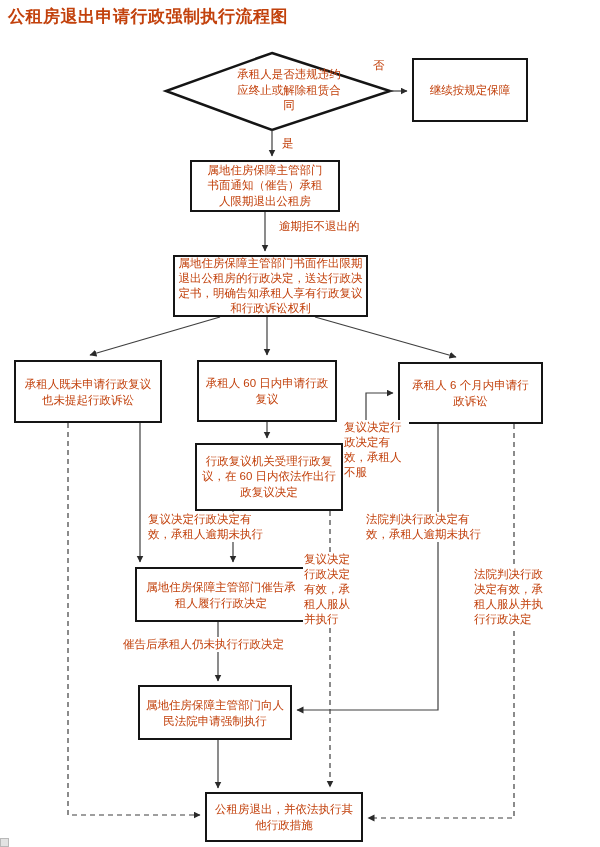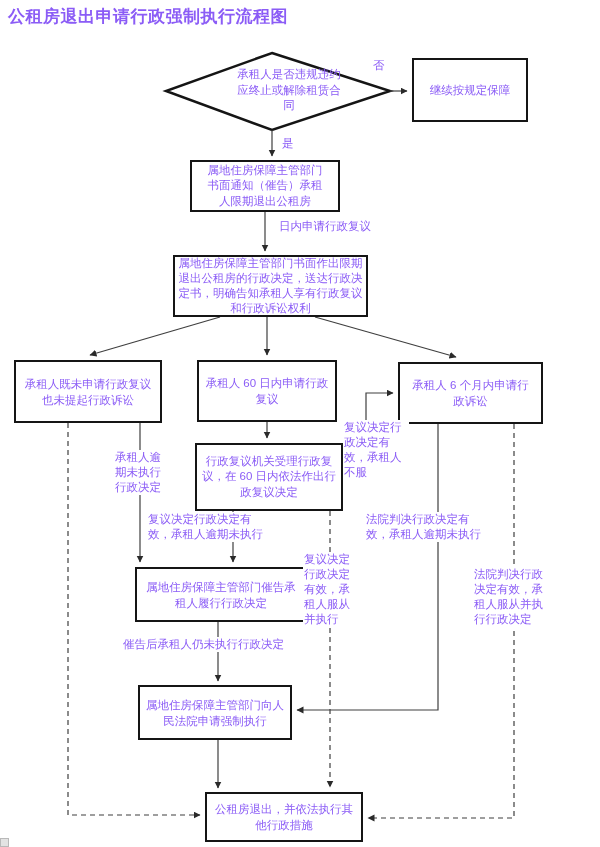--- a/index.html
+++ b/index.html
@@ -1,18 +1,18 @@
 <!DOCTYPE html>
 <html><head>
 <meta charset="utf-8">
 <style>
   html,body { margin:0; padding:0; background:#fff; }
   .stage {
     position:relative; width:600px; height:847px; background:#ffffff;
-    font-family:"Liberation Sans","DejaVu Sans",sans-serif; color:#8b5cf6; overflow:hidden;
+    font-family:"Liberation Sans","DejaVu Sans",sans-serif; color:#c2410c; overflow:hidden;
   }
   .title {
     position:absolute; left:8px; top:5px; font-size:17px; font-weight:bold;
     letter-spacing:0.5px; white-space:nowrap;
   }
   svg.connectors { position:absolute; left:0; top:0; width:600px; height:847px; }
   .node {
     position:absolute; box-sizing:border-box; border:2.5px solid #151515; background:#fff;
     display:flex; align-items:center; justify-content:center; text-align:center;
     font-size:11.5px; line-height:16px; padding:0 4px;
@@ -95,22 +95,21 @@
   <div class="node" style="left:195px; top:443px; width:148px; height:68px; line-height:15.5px; padding:16px 3px;">行政复议机关受理行政复议，在 60 日内依法作出行政复议决定</div>
 
   <div class="node" style="left:135px; top:567px; width:172px; height:55px; padding:4px 6px;">属地住房保障主管部门催告承租人履行行政决定</div>
 
   <div class="node" style="left:138px; top:685px; width:154px; height:55px;">属地住房保障主管部门向人民法院申请强制执行</div>
 
   <div class="node" style="left:205px; top:792px; width:158px; height:50px;">公租房退出，并依法执行其他行政措施</div>
 
   <div class="elabel nowrap" style="left:372px; top:58px;">否</div>
   <div class="elabel nowrap" style="left:281px; top:136px;">是</div>
-  <div class="elabel nowrap" style="left:278px; top:219px;">日内申请行政复议</div>
-  <div class="elabel" style="left:114px; top:450px; width:50px;">承租人逾期未执行行政决定</div>
+  <div class="elabel nowrap" style="left:278px; top:219px;">逾期拒不退出的</div>
   <div class="elabel" style="left:147px; top:512px; width:118px;">复议决定行政决定有效，承租人逾期未执行</div>
   <div class="elabel" style="left:303px; top:552px; width:50px;">复议决定行政决定有效，承租人服从并执行</div>
   <div class="elabel" style="left:343px; top:420px; width:64px;">复议决定行政决定有效，承租人不服</div>
   <div class="elabel" style="left:365px; top:512px; width:118px;">法院判决行政决定有效，承租人逾期未执行</div>
   <div class="elabel" style="left:473px; top:567px; width:74px;">法院判决行政决定有效，承租人服从并执行行政决定</div>
   <div class="elabel nowrap" style="left:122px; top:637px;">催告后承租人仍未执行行政决定</div>
 
   <div class="corner"></div>
 </div>
 

